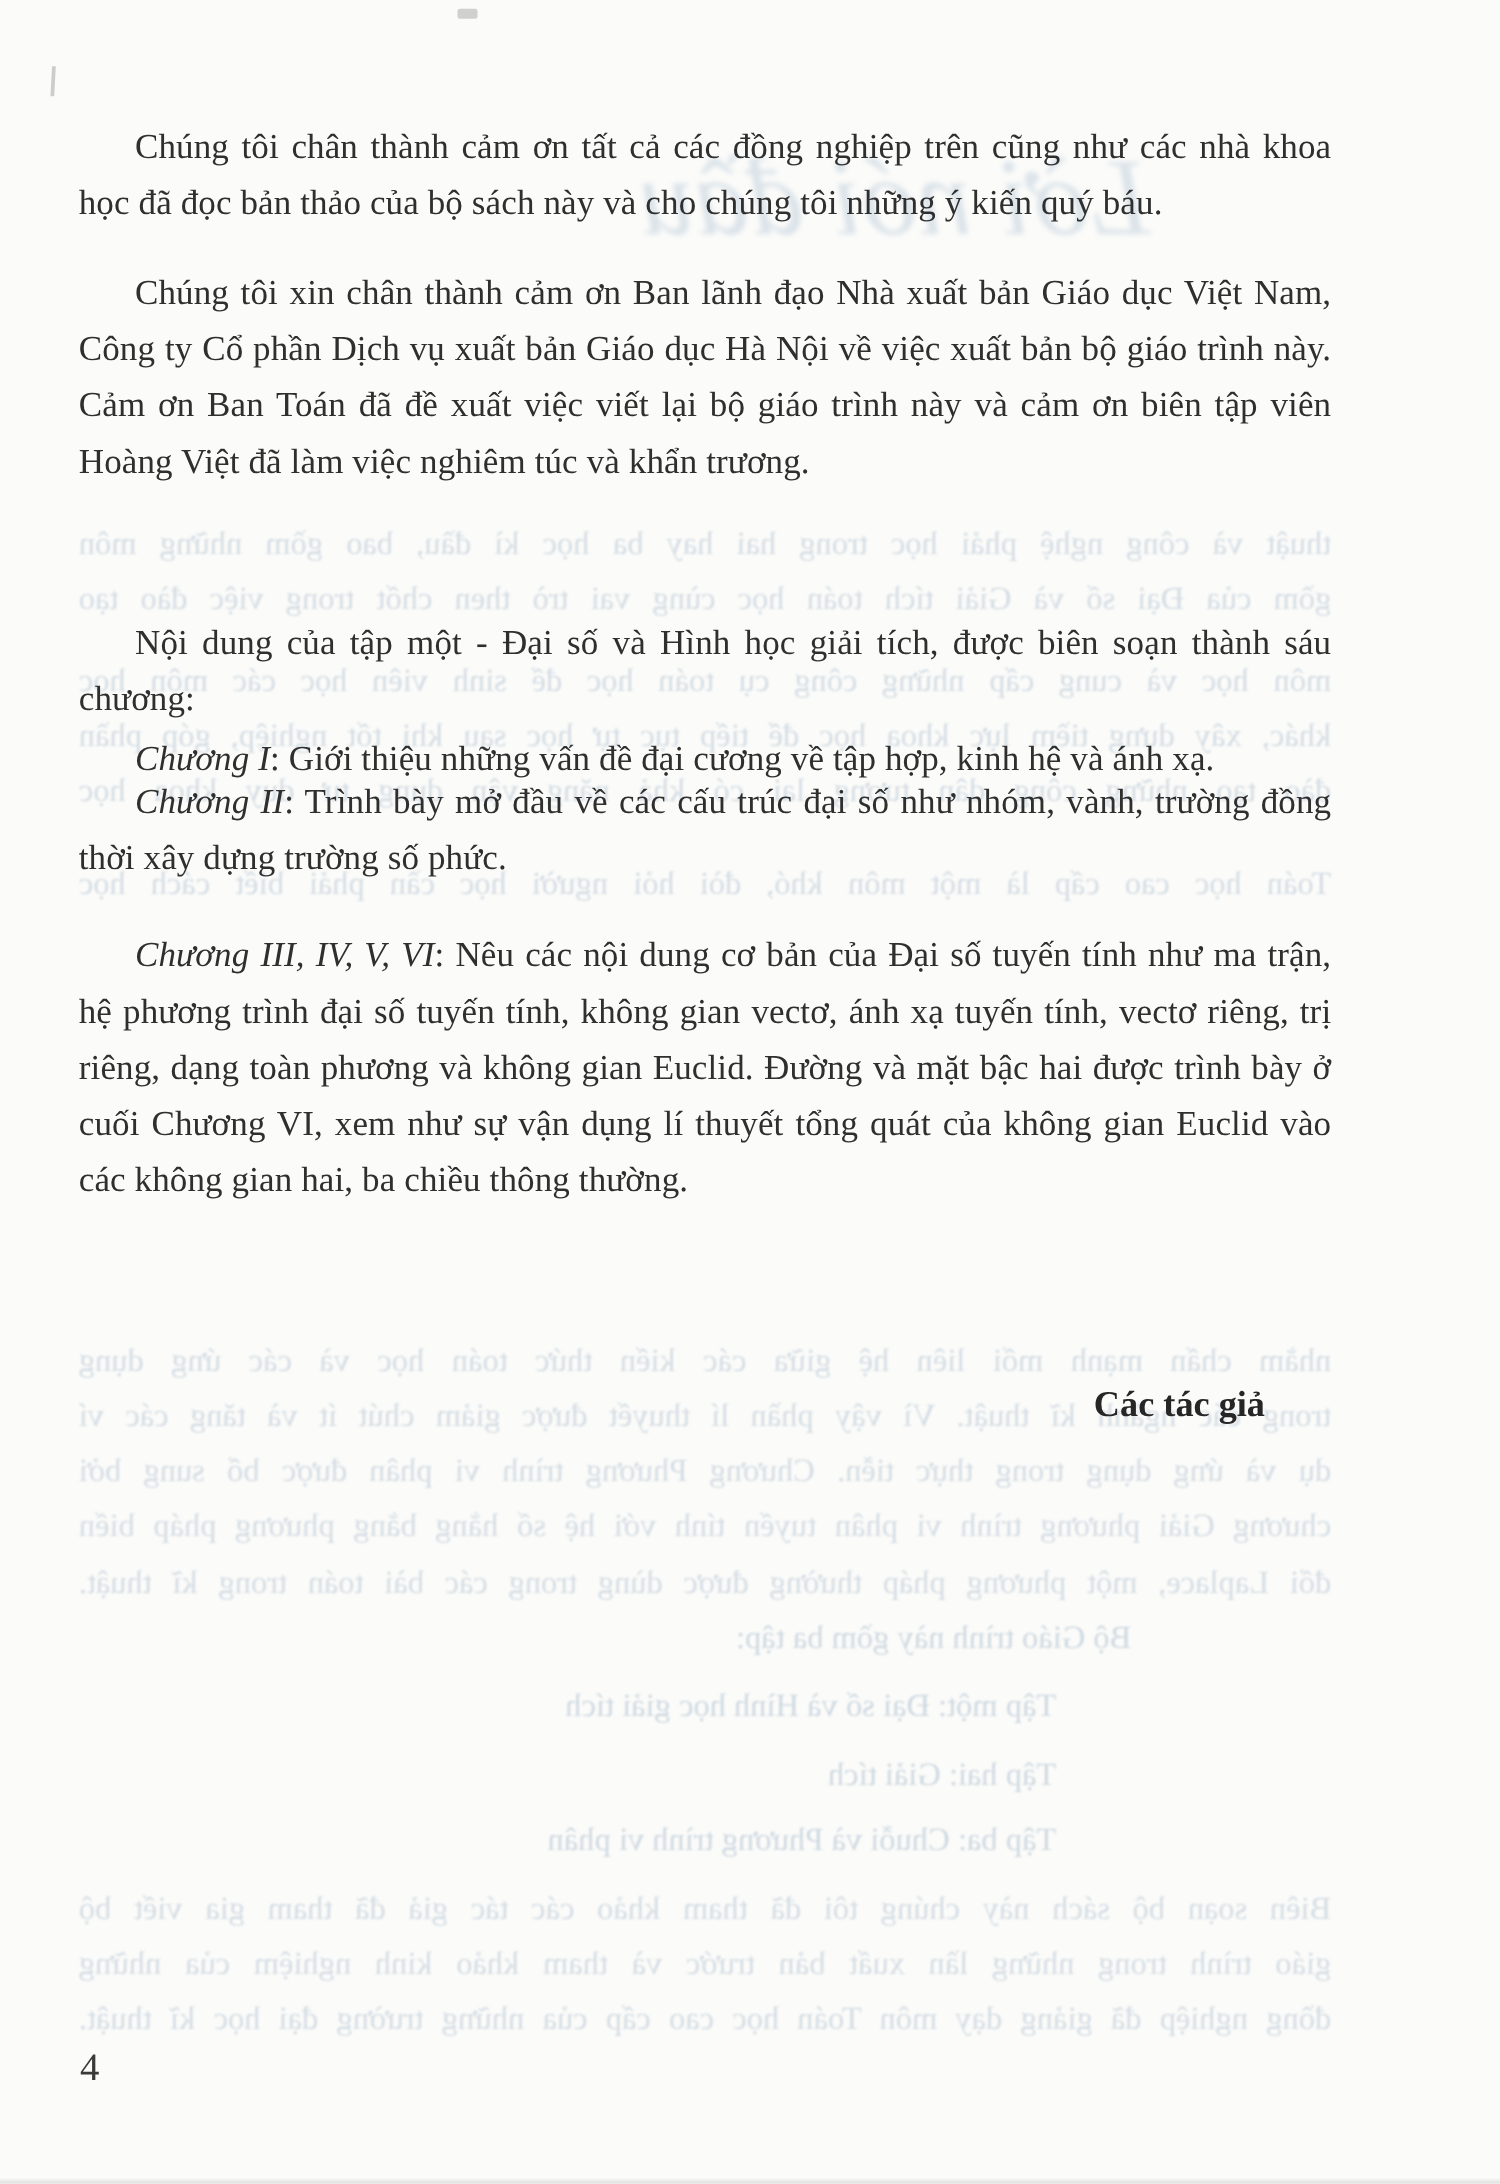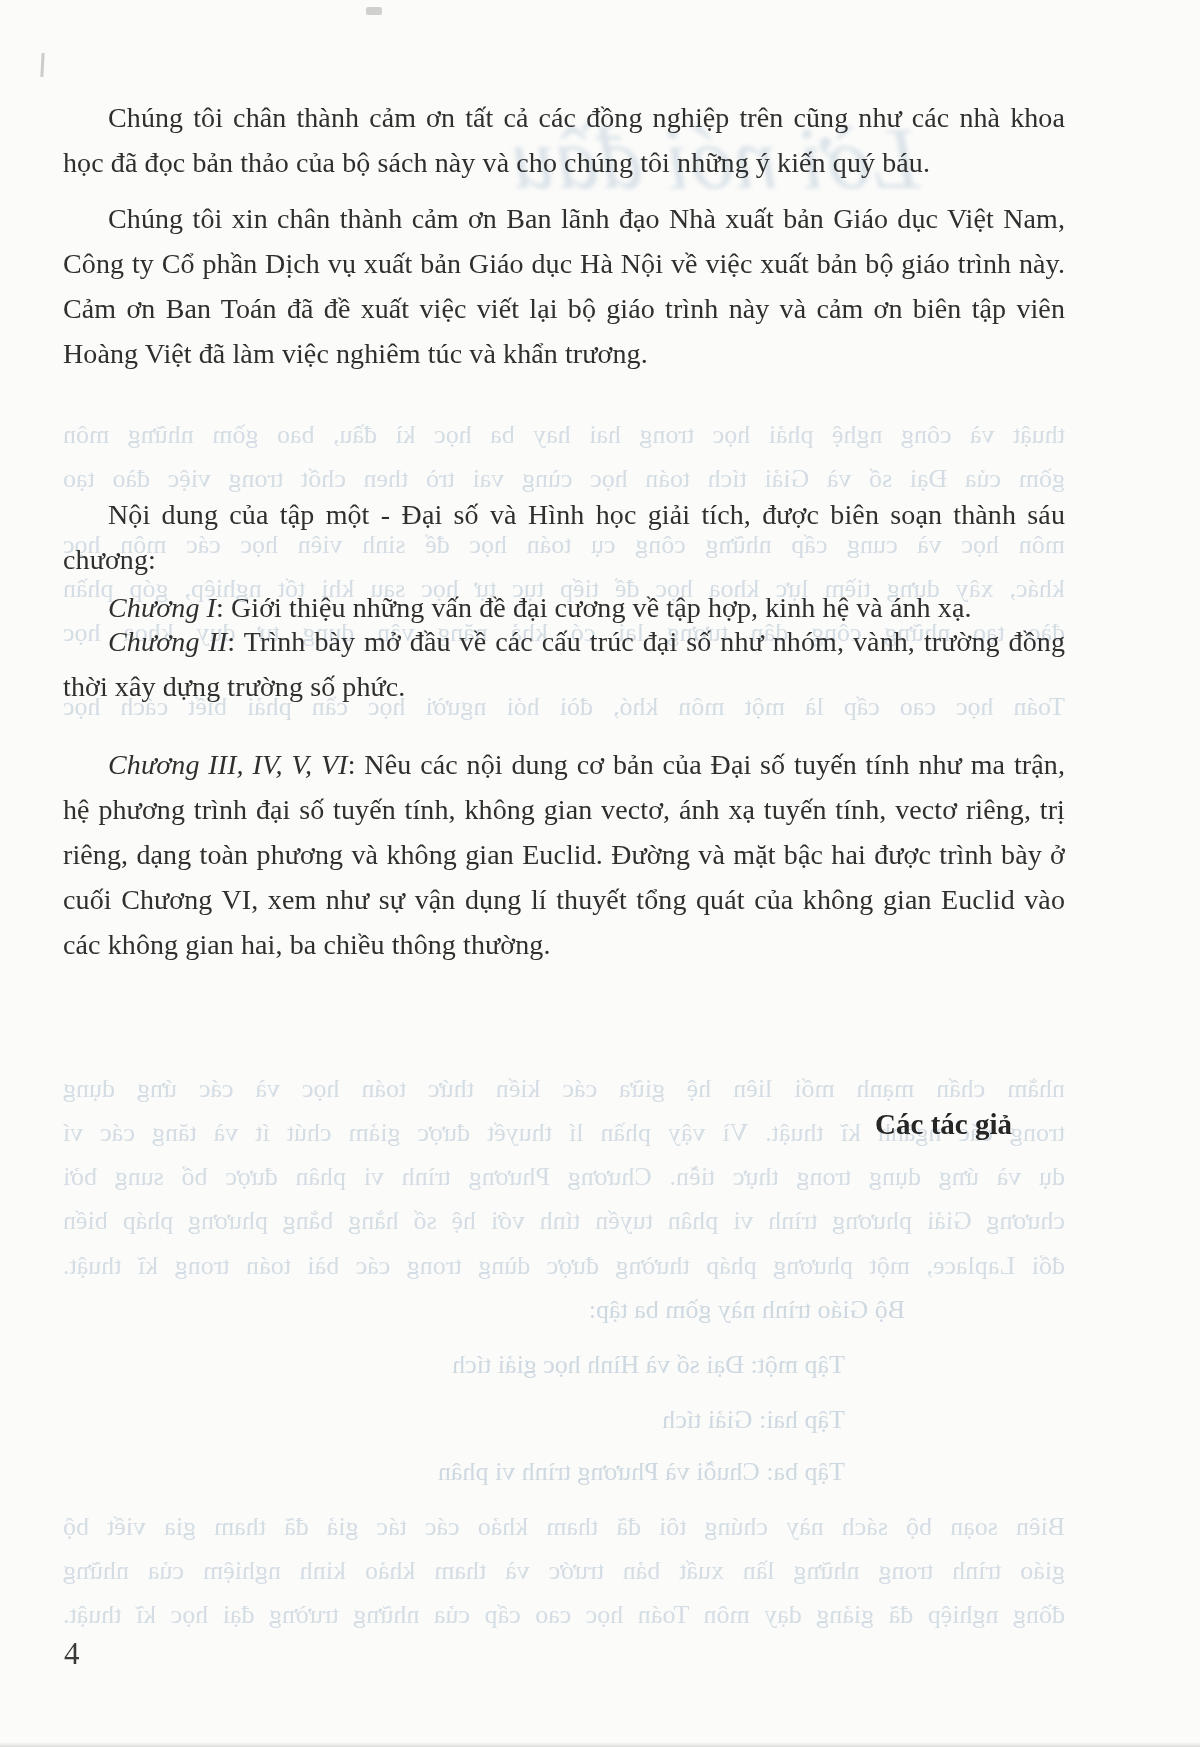--- a/index.html
+++ b/index.html
@@ -111,21 +111,21 @@
       <div class="bleed-line" style="left: 400px; top: 1455px; width: 445px;">Tập ba: Chuỗi và Phương trình vi phân</div>
       <div class="bleed-line just" style="left: 63px; top: 1510px; width: 1002px;">Biên soạn bộ sách này chúng tôi đã tham khảo các tác giả đã tham gia viết bộ</div>
       <div class="bleed-line just" style="left: 63px; top: 1554px; width: 1002px;">giáo trình trong những lần xuất bản trước và tham khảo kinh nghiệm của những</div>
       <div class="bleed-line just" style="left: 63px; top: 1598px; width: 1002px;">đồng nghiệp đã giảng dạy môn Toán học cao cấp của những trường đại học kĩ thuật.</div>
     </div>
 
   <div class="text-layer">
 
     <div class="para" style="top:95px"><span class="lead"></span><span>Chúng tôi chân thành cảm ơn tất cả các đồng nghiệp trên cũng như các nhà khoa học đã đọc bản thảo của bộ sách này và cho chúng tôi những ý kiến quý báu.</span></div>
 
-    <div class="para" style="top:196px"><span class="lead"></span><span>Chúng tôi xin chân thành cảm ơn Ban lãnh đạo Nhà xuất bản Giáo dục Việt Nam, Công ty Cổ phần Dịch vụ xuất bản Giáo dục Hà Nội về việc xuất bản bộ giáo trình này. Cảm ơn Ban Toán đã đề xuất việc viết lại bộ giáo trình này và cảm ơn biên tập viên Hoàng Việt đã làm việc nghiêm túc và khẩn trương.</span></div>
+    <div class="para" style="top:212px"><span class="lead"></span><span>Chúng tôi xin chân thành cảm ơn Ban lãnh đạo Nhà xuất bản Giáo dục Việt Nam, Công ty Cổ phần Dịch vụ xuất bản Giáo dục Hà Nội về việc xuất bản bộ giáo trình này. Cảm ơn Ban Toán đã đề xuất việc viết lại bộ giáo trình này và cảm ơn biên tập viên Hoàng Việt đã làm việc nghiêm túc và khẩn trương.</span></div>
 
 
     <div class="para em" style="top:492px"><span class="lead"></span><span>Nội dung của tập một - Đại số và Hình học giải tích, được biên soạn thành sáu chương:</span></div>
 
     <div class="para" style="top:585px"><span class="lead">Chương I</span><span>: Giới thiệu những vấn đề đại cương về tập hợp, kinh hệ và ánh xạ.</span></div>
 
     <div class="para" style="top:619px"><span class="lead">Chương II</span><span>: Trình bày mở đầu về các cấu trúc đại số như nhóm, vành, trường đồng thời xây dựng trường số phức.</span></div>
 
     <div class="para" style="top:742px"><span class="lead">Chương III, IV, V, VI</span><span>: Nêu các nội dung cơ bản của Đại số tuyến tính như ma trận, hệ phương trình đại số tuyến tính, không gian vectơ, ánh xạ tuyến tính, vectơ riêng, trị riêng, dạng toàn phương và không gian Euclid. Đường và mặt bậc hai được trình bày ở cuối Chương VI, xem như sự vận dụng lí thuyết tổng quát của không gian Euclid vào các không gian hai, ba chiều thông thường.</span></div>
 

